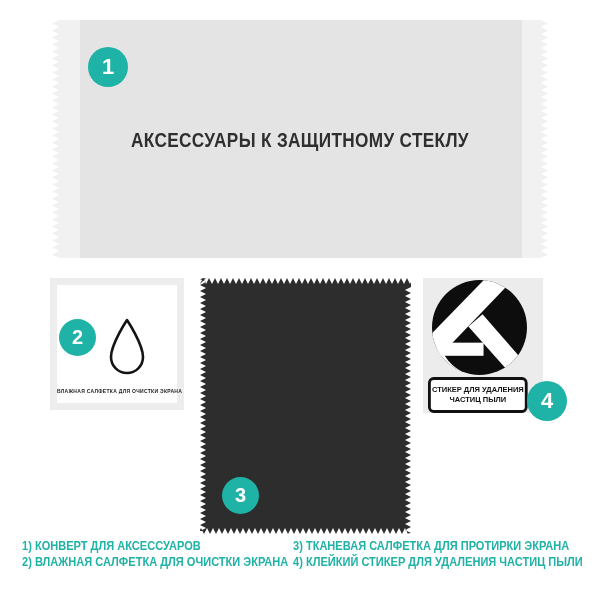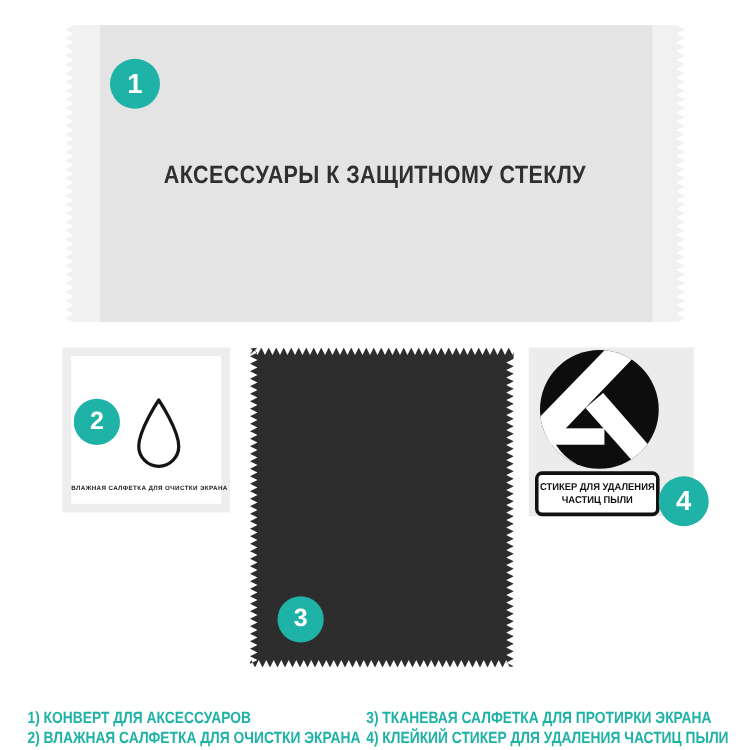--- a/index.html
+++ b/index.html
@@ -43,37 +43,36 @@
     font-size:5px;font-weight:bold;color:#222;letter-spacing:.3px;
     white-space:nowrap;
   }
   
   .cloth{
     position:absolute;left:200px;top:278px;width:211px;height:256px;
     background:var(--cloth);
   }
   
   .sticker-card{
-    position:absolute;left:423px;top:278px;width:132px;height:135px;
+    position:absolute;left:423px;top:278px;width:120px;height:135px;
     background:var(--stickerBg);
   }
   .k-logo{position:absolute;left:8px;top:1px;width:97px;height:97px;}
   .sticker-label{
     position:absolute;left:5px;top:99px;width:100px;height:30px;
     background:#fff;border:3px solid #111;border-radius:6px;
     display:flex;flex-direction:column;align-items:center;justify-content:center;
     font-size:8px;font-weight:bold;color:#111;line-height:1.3;
     transform:scaleX(.94);transform-origin:left center;white-space:nowrap;
   }
   
   .legend-col{
     position:absolute;top:538px;
     color:var(--accent);font-weight:bold;font-size:13px;line-height:16px;
     white-space:nowrap;
-    margin-top:28px;
   }
   .legend-col .legend-item{transform:scaleX(.85);transform-origin:left center;}
   .legend-left{left:22px;}
   .legend-right{left:293px;}
 </style>
 </head>
 <body style="--accent: #1fb2a6; --cloth: #2d2d2d; --envelopeOuter: #f1f1f1; --envelopeInner: #e4e4e4; --cardFrame: #ededed; --stickerBg: #ececec; --ink: #2f2f2f;">
 
 <div class="envelope" style="clip-path: polygon(7px 0px, 489px 0px, 496px 3.5px, 489px 7px, 496px 10.5px, 489px 14px, 496px 17.5px, 489px 21px, 496px 24.5px, 489px 28px, 496px 31.5px, 489px 35px, 496px 38.5px, 489px 42px, 496px 45.5px, 489px 49px, 496px 52.5px, 489px 56px, 496px 59.5px, 489px 63px, 496px 66.5px, 489px 70px, 496px 73.5px, 489px 77px, 496px 80.5px, 489px 84px, 496px 87.5px, 489px 91px, 496px 94.5px, 489px 98px, 496px 101.5px, 489px 105px, 496px 108.5px, 489px 112px, 496px 115.5px, 489px 119px, 496px 122.5px, 489px 126px, 496px 129.5px, 489px 133px, 496px 136.5px, 489px 140px, 496px 143.5px, 489px 147px, 496px 150.5px, 489px 154px, 496px 157.5px, 489px 161px, 496px 164.5px, 489px 168px, 496px 171.5px, 489px 175px, 496px 178.5px, 489px 182px, 496px 185.5px, 489px 189px, 496px 192.5px, 489px 196px, 496px 199.5px, 489px 203px, 496px 206.5px, 489px 210px, 496px 213.5px, 489px 217px, 496px 220.5px, 489px 224px, 496px 227.5px, 489px 231px, 496px 234.5px, 489px 238px, 489px 238px, 7px 238px, 0px 234.5px, 7px 231px, 0px 227.5px, 7px 224px, 0px 220.5px, 7px 217px, 0px 213.5px, 7px 210px, 0px 206.5px, 7px 203px, 0px 199.5px, 7px 196px, 0px 192.5px, 7px 189px, 0px 185.5px, 7px 182px, 0px 178.5px, 7px 175px, 0px 171.5px, 7px 168px, 0px 164.5px, 7px 161px, 0px 157.5px, 7px 154px, 0px 150.5px, 7px 147px, 0px 143.5px, 7px 140px, 0px 136.5px, 7px 133px, 0px 129.5px, 7px 126px, 0px 122.5px, 7px 119px, 0px 115.5px, 7px 112px, 0px 108.5px, 7px 105px, 0px 101.5px, 7px 98px, 0px 94.5px, 7px 91px, 0px 87.5px, 7px 84px, 0px 80.5px, 7px 77px, 0px 73.5px, 7px 70px, 0px 66.5px, 7px 63px, 0px 59.5px, 7px 56px, 0px 52.5px, 7px 49px, 0px 45.5px, 7px 42px, 0px 38.5px, 7px 35px, 0px 31.5px, 7px 28px, 0px 24.5px, 7px 21px, 0px 17.5px, 7px 14px, 0px 10.5px, 7px 7px, 0px 3.5px, 7px 0px);">
   <div class="envelope-inner"></div>

